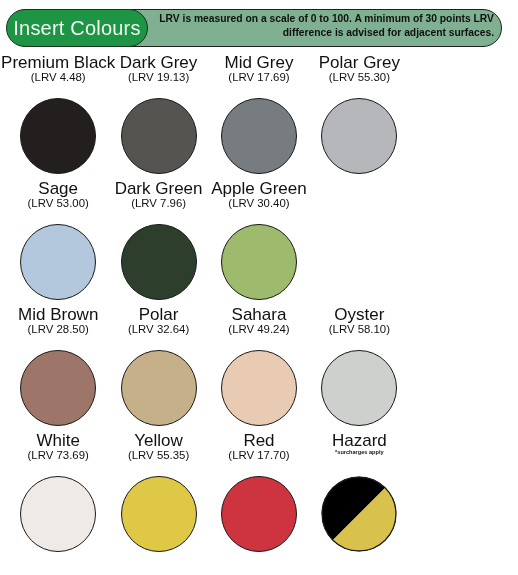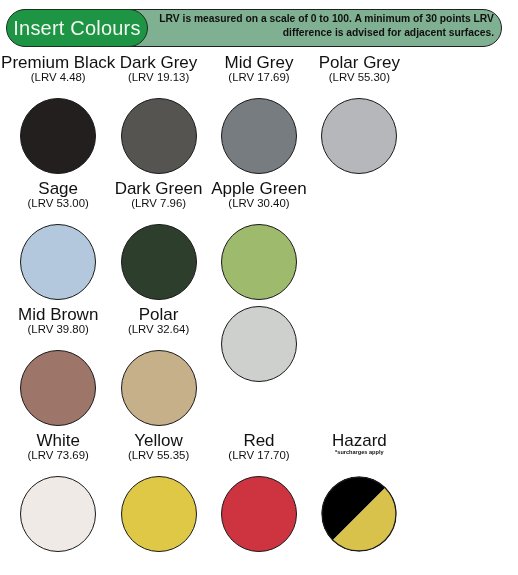--- a/index.html
+++ b/index.html
@@ -194,32 +194,43 @@
           <div class="swatch-name">Apple Green</div>
           <div class="swatch-lrv">(LRV 30.40)</div>
         </div>
         <div class="swatch-circle" style="background: rgb(157, 186, 109);"></div>
       </div>
     </div>
     <div class="row">
       <div class="cell">
         <div class="cell-labels">
           <div class="swatch-name">Mid Brown</div>
-          <div class="swatch-lrv">(LRV 39.80)</div>
+          <div class="swatch-lrv">(LRV 28.50)</div>
         </div>
         <div class="swatch-circle" style="background: rgb(158, 117, 105);"></div>
       </div>
       <div class="cell">
         <div class="cell-labels">
           <div class="swatch-name">Polar</div>
           <div class="swatch-lrv">(LRV 32.64)</div>
         </div>
         <div class="swatch-circle" style="background: rgb(198, 176, 137);"></div>
       </div>
       <div class="cell">
+        <div class="cell-labels">
+          <div class="swatch-name">Sahara</div>
+          <div class="swatch-lrv">(LRV 49.24)</div>
+        </div>
+        <div class="swatch-circle" style="background: rgb(232, 203, 178);"></div>
+      </div>
+      <div class="cell">
+        <div class="cell-labels">
+          <div class="swatch-name">Oyster</div>
+          <div class="swatch-lrv">(LRV 58.10)</div>
+        </div>
         <div class="swatch-circle" style="background: rgb(205, 208, 204);"></div>
       </div>
     </div>
     <div class="row">
       <div class="cell">
         <div class="cell-labels">
           <div class="swatch-name">White</div>
           <div class="swatch-lrv">(LRV 73.69)</div>
         </div>
         <div class="swatch-circle" style="background: rgb(239, 234, 229);"></div>

